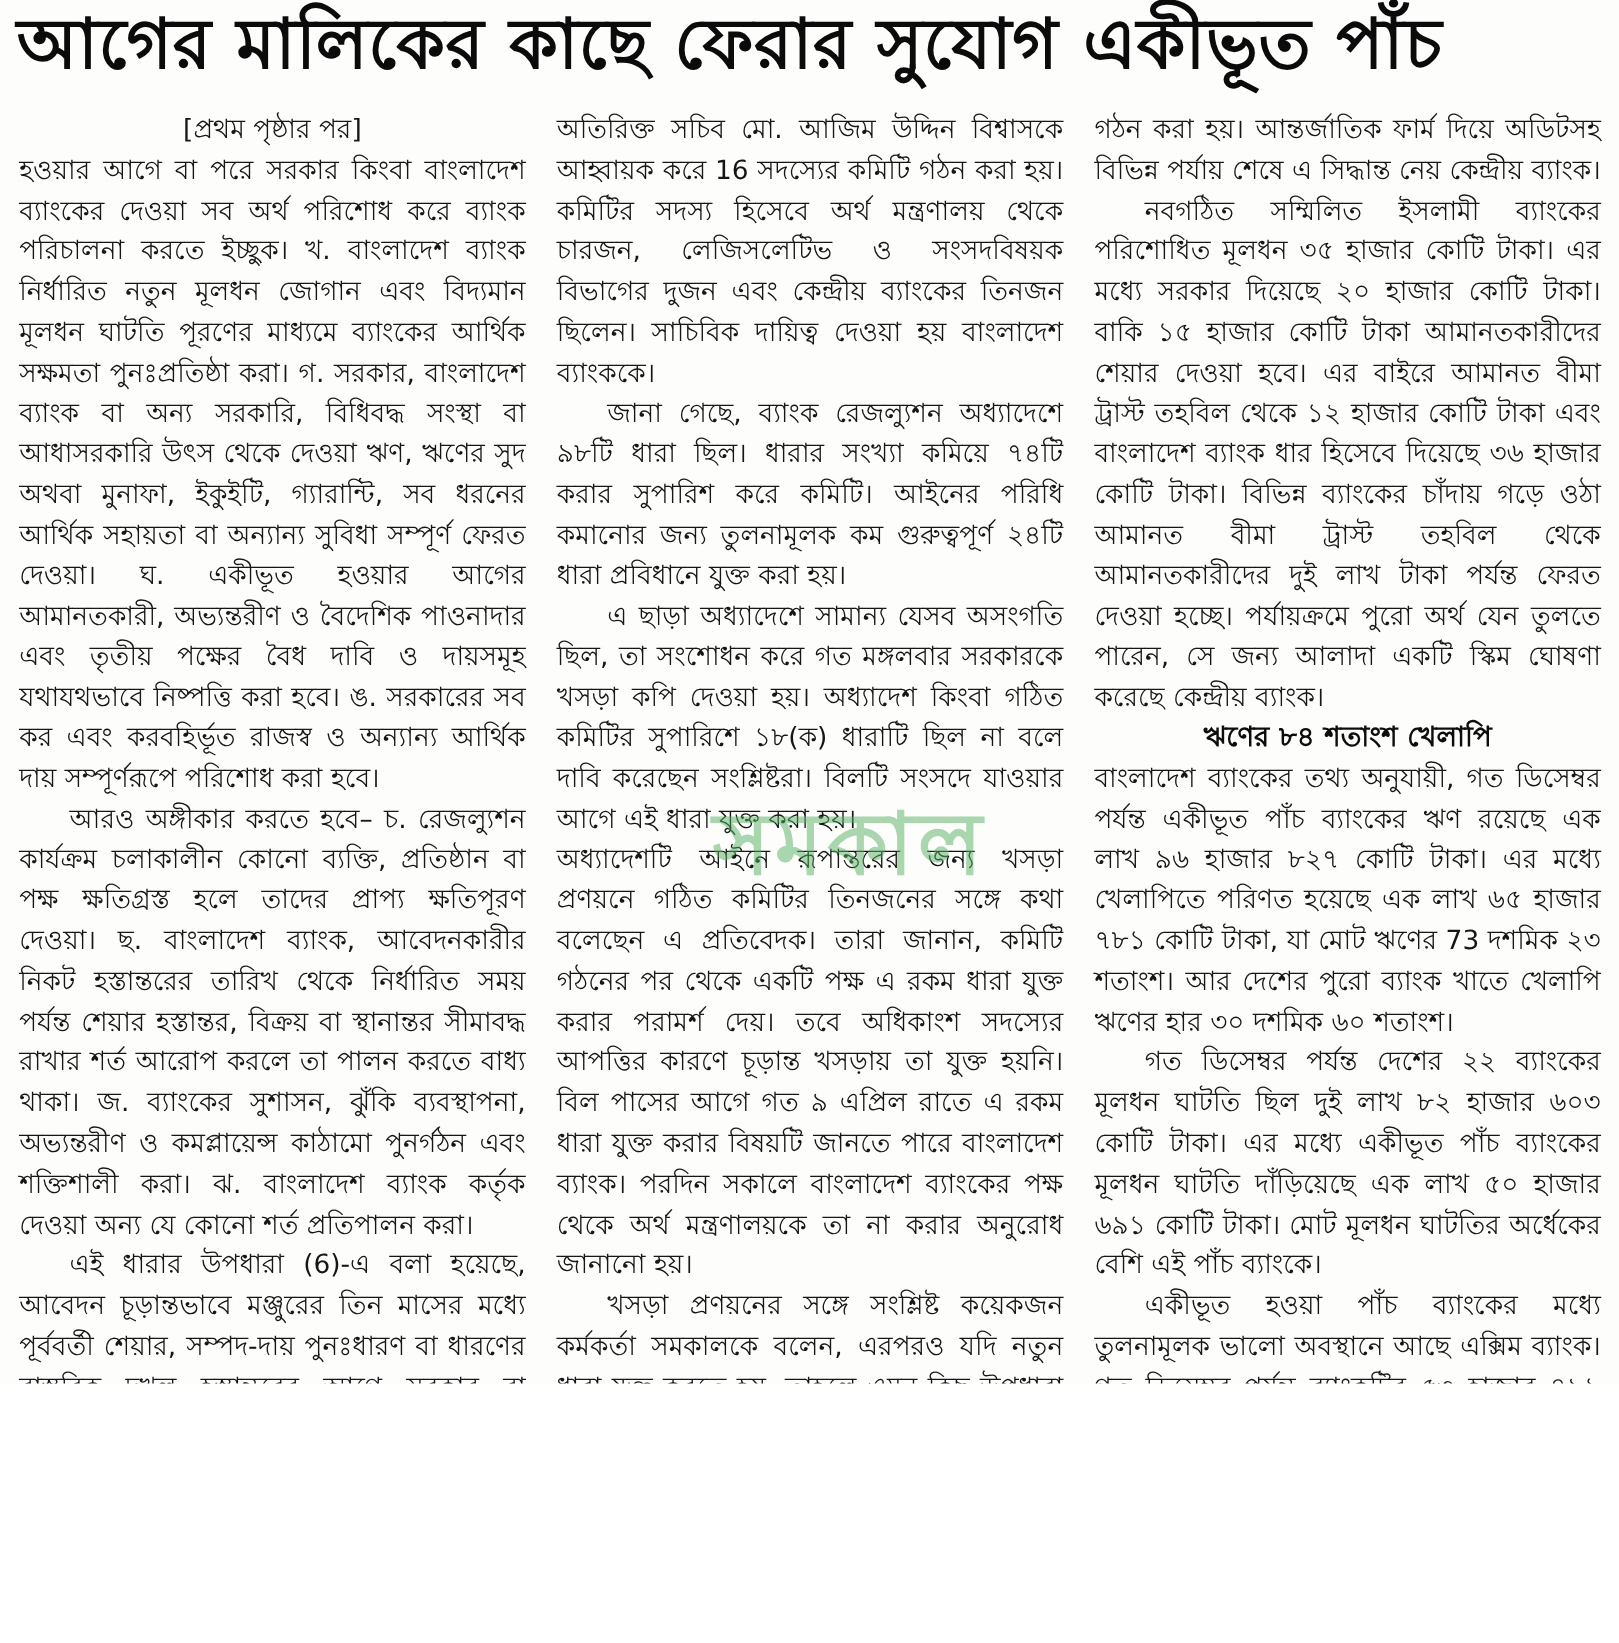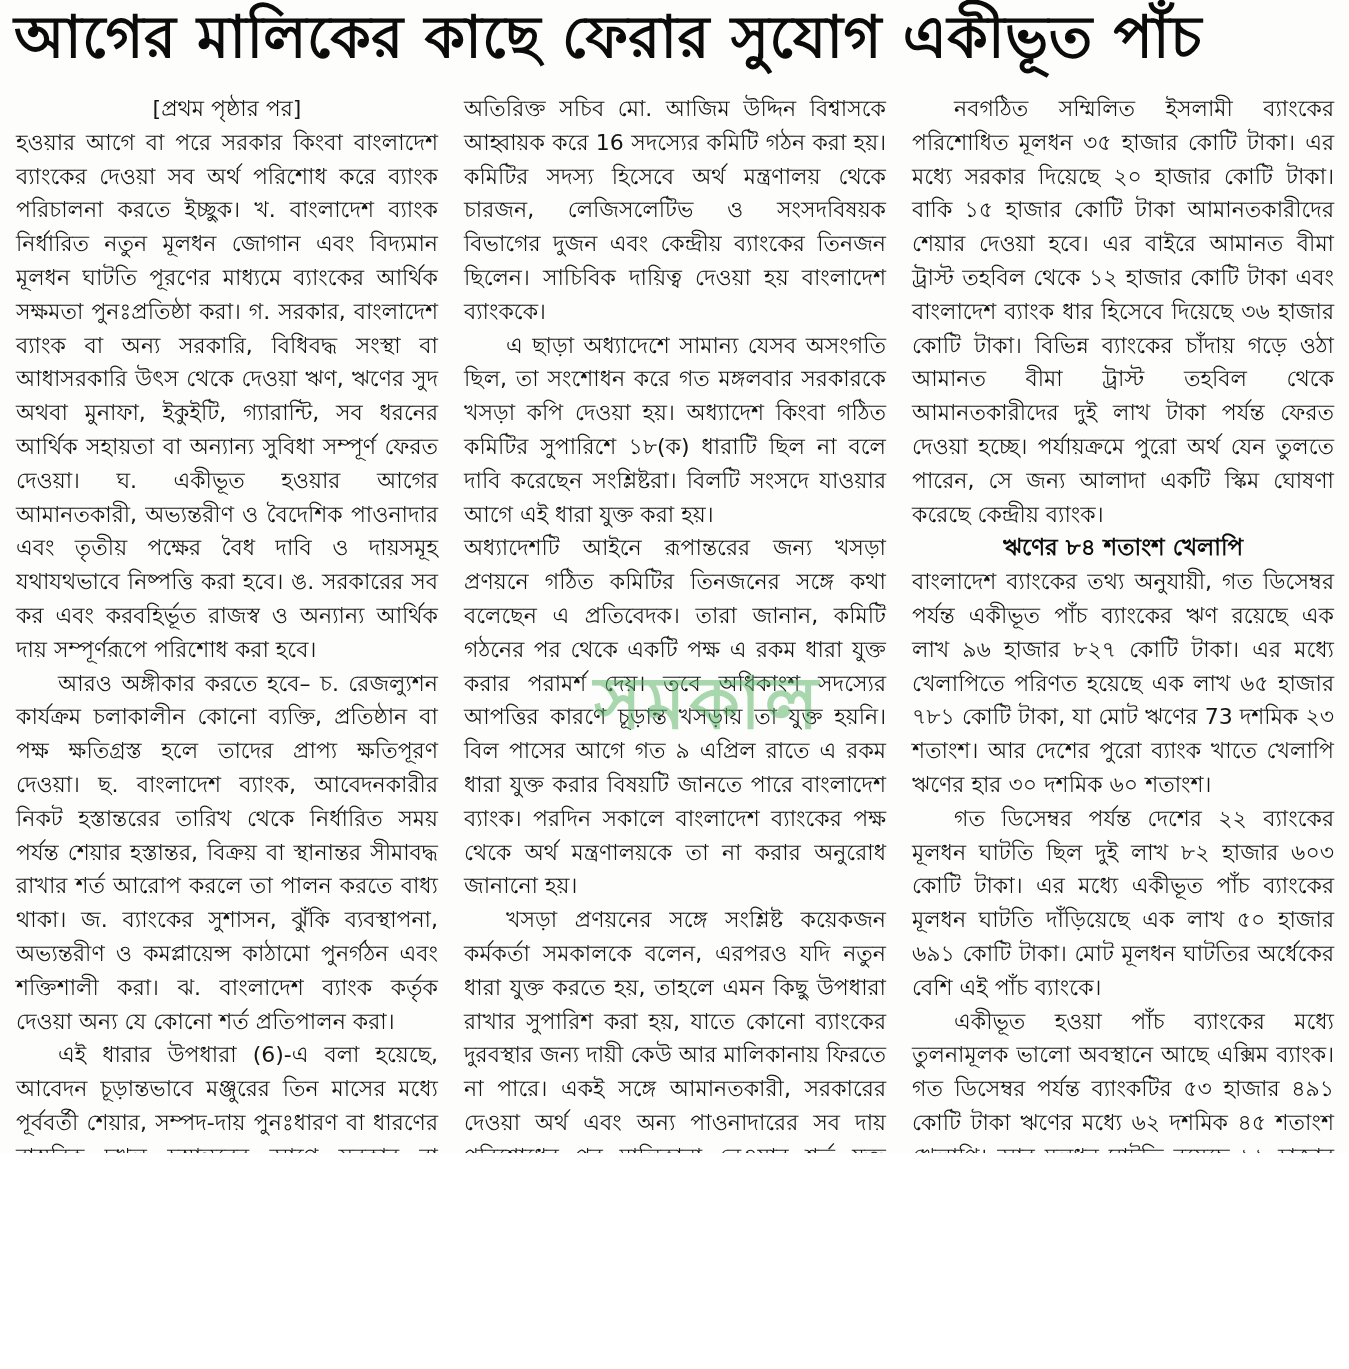--- a/index.html
+++ b/index.html
@@ -72,25 +72,27 @@
   <div class="body-cols">
     <div class="col">
         <p class="note">[প্রথম পৃষ্ঠার পর]</p>
         <p class="para">হওয়ার আগে বা পরে সরকার কিংবা বাংলাদেশ ব্যাংকের দেওয়া সব অর্থ পরিশোধ করে ব্যাংক পরিচালনা করতে ইচ্ছুক। খ. বাংলাদেশ ব্যাংক নির্ধারিত নতুন মূলধন জোগান এবং বিদ্যমান মূলধন ঘাটতি পূরণের মাধ্যমে ব্যাংকের আর্থিক সক্ষমতা পুনঃপ্রতিষ্ঠা করা। গ. সরকার, বাংলাদেশ ব্যাংক বা অন্য সরকারি, বিধিবদ্ধ সংস্থা বা আধাসরকারি উৎস থেকে দেওয়া ঋণ, ঋণের সুদ অথবা মুনাফা, ইকুইটি, গ্যারান্টি, সব ধরনের আর্থিক সহায়তা বা অন্যান্য সুবিধা সম্পূর্ণ ফেরত দেওয়া। ঘ. একীভূত হওয়ার আগের আমানতকারী, অভ্যন্তরীণ ও বৈদেশিক পাওনাদার এবং তৃতীয় পক্ষের বৈধ দাবি ও দায়সমূহ যথাযথভাবে নিষ্পত্তি করা হবে। ঙ. সরকারের সব কর এবং করবহির্ভূত রাজস্ব ও অন্যান্য আর্থিক দায় সম্পূর্ণরূপে পরিশোধ করা হবে।</p>
         <p class="para indent">আরও অঙ্গীকার করতে হবে– চ. রেজল্যুশন কার্যক্রম চলাকালীন কোনো ব্যক্তি, প্রতিষ্ঠান বা পক্ষ ক্ষতিগ্রস্ত হলে তাদের প্রাপ্য ক্ষতিপূরণ দেওয়া। ছ. বাংলাদেশ ব্যাংক, আবেদনকারীর নিকট হস্তান্তরের তারিখ থেকে নির্ধারিত সময় পর্যন্ত শেয়ার হস্তান্তর, বিক্রয় বা স্থানান্তর সীমাবদ্ধ রাখার শর্ত আরোপ করলে তা পালন করতে বাধ্য থাকা। জ. ব্যাংকের সুশাসন, ঝুঁকি ব্যবস্থাপনা, অভ্যন্তরীণ ও কমপ্লায়েন্স কাঠামো পুনর্গঠন এবং শক্তিশালী করা। ঝ. বাংলাদেশ ব্যাংক কর্তৃক দেওয়া অন্য যে কোনো শর্ত প্রতিপালন করা।</p>
         <p class="para indent">এই ধারার উপধারা (6)-এ বলা হয়েছে, আবেদন চূড়ান্তভাবে মঞ্জুরের তিন মাসের মধ্যে পূর্ববর্তী শেয়ার, সম্পদ-দায় পুনঃধারণ বা ধারণের বাস্তবিক দখল হস্তান্তরের আগে সরকার বা বাংলাদেশ ব্যাংকের পক্ষ থেকে যে পরিমাণ অর্থ জমা দেওয়া হয়েছে, তার সাড়ে ৭ শতাংশের পে-অর্ডার দিতে হবে।</p>
         <p class="para indent">উপধারা (৪) অনুযায়ী, সরকার বা বাংলাদেশ ব্যাংকের দেওয়া বাকি সাড়ে ৯২ শতাংশ শেয়ার হস্তান্তরের দুই বছরের মধ্যে ১০ শতাংশ হারে সরল সুদসহ ফেরত দেবে।</p>
       </div>
     <div class="col">
         <p class="para">অতিরিক্ত সচিব মো. আজিম উদ্দিন বিশ্বাসকে আহ্বায়ক করে 16 সদস্যের কমিটি গঠন করা হয়। কমিটির সদস্য হিসেবে অর্থ মন্ত্রণালয় থেকে চারজন, লেজিসলেটিভ ও সংসদবিষয়ক বিভাগের দুজন এবং কেন্দ্রীয় ব্যাংকের তিনজন ছিলেন। সাচিবিক দায়িত্ব দেওয়া হয় বাংলাদেশ ব্যাংককে।</p>
+        <p class="para indent">জানা গেছে, ব্যাংক রেজল্যুশন অধ্যাদেশে ৯৮টি ধারা ছিল। ধারার সংখ্যা কমিয়ে ৭৪টি করার সুপারিশ করে কমিটি। আইনের পরিধি কমানোর জন্য তুলনামূলক কম গুরুত্বপূর্ণ ২৪টি ধারা প্রবিধানে যুক্ত করা হয়।</p>
         <p class="para indent">এ ছাড়া অধ্যাদেশে সামান্য যেসব অসংগতি ছিল, তা সংশোধন করে গত মঙ্গলবার সরকারকে খসড়া কপি দেওয়া হয়। অধ্যাদেশ কিংবা গঠিত কমিটির সুপারিশে ১৮(ক) ধারাটি ছিল না বলে দাবি করেছেন সংশ্লিষ্টরা। বিলটি সংসদে যাওয়ার আগে এই ধারা যুক্ত করা হয়।</p>
         <p class="para">অধ্যাদেশটি আইনে রূপান্তরের জন্য খসড়া প্রণয়নে গঠিত কমিটির তিনজনের সঙ্গে কথা বলেছেন এ প্রতিবেদক। তারা জানান, কমিটি গঠনের পর থেকে একটি পক্ষ এ রকম ধারা যুক্ত করার পরামর্শ দেয়। তবে অধিকাংশ সদস্যের আপত্তির কারণে চূড়ান্ত খসড়ায় তা যুক্ত হয়নি। বিল পাসের আগে গত ৯ এপ্রিল রাতে এ রকম ধারা যুক্ত করার বিষয়টি জানতে পারে বাংলাদেশ ব্যাংক। পরদিন সকালে বাংলাদেশ ব্যাংকের পক্ষ থেকে অর্থ মন্ত্রণালয়কে তা না করার অনুরোধ জানানো হয়।</p>
         <p class="para indent">খসড়া প্রণয়নের সঙ্গে সংশ্লিষ্ট কয়েকজন কর্মকর্তা সমকালকে বলেন, এরপরও যদি নতুন ধারা যুক্ত করতে হয়, তাহলে এমন কিছু উপধারা রাখার সুপারিশ করা হয়, যাতে কোনো ব্যাংকের দুরবস্থার জন্য দায়ী কেউ আর মালিকানায় ফিরতে না পারে। একই সঙ্গে আমানতকারী, সরকারের দেওয়া অর্থ এবং অন্য পাওনাদারের সব দায় পরিশোধের পর মালিকানা নেওয়ার শর্ত যুক্ত করতে বলা হয়। তবে তা না করে পুরো দায় পরিশোধের অঙ্গীকারনামার ভিত্তিতে শেয়ার ফেরত দেওয়ার বিষয়টি আইনে যুক্ত করা হয়।</p>
       </div>
     <div class="col">
+        <p class="para">গঠন করা হয়। আন্তর্জাতিক ফার্ম দিয়ে অডিটসহ বিভিন্ন পর্যায় শেষে এ সিদ্ধান্ত নেয় কেন্দ্রীয় ব্যাংক।</p>
         <p class="para indent">নবগঠিত সম্মিলিত ইসলামী ব্যাংকের পরিশোধিত মূলধন ৩৫ হাজার কোটি টাকা। এর মধ্যে সরকার দিয়েছে ২০ হাজার কোটি টাকা। বাকি ১৫ হাজার কোটি টাকা আমানতকারীদের শেয়ার দেওয়া হবে। এর বাইরে আমানত বীমা ট্রাস্ট তহবিল থেকে ১২ হাজার কোটি টাকা এবং বাংলাদেশ ব্যাংক ধার হিসেবে দিয়েছে ৩৬ হাজার কোটি টাকা। বিভিন্ন ব্যাংকের চাঁদায় গড়ে ওঠা আমানত বীমা ট্রাস্ট তহবিল থেকে আমানতকারীদের দুই লাখ টাকা পর্যন্ত ফেরত দেওয়া হচ্ছে। পর্যায়ক্রমে পুরো অর্থ যেন তুলতে পারেন, সে জন্য আলাদা একটি স্কিম ঘোষণা করেছে কেন্দ্রীয় ব্যাংক।</p>
         <h3 class="subhead">ঋণের ৮৪ শতাংশ খেলাপি</h3>
         <p class="para">বাংলাদেশ ব্যাংকের তথ্য অনুযায়ী, গত ডিসেম্বর পর্যন্ত একীভূত পাঁচ ব্যাংকের ঋণ রয়েছে এক লাখ ৯৬ হাজার ৮২৭ কোটি টাকা। এর মধ্যে খেলাপিতে পরিণত হয়েছে এক লাখ ৬৫ হাজার ৭৮১ কোটি টাকা, যা মোট ঋণের 73 দশমিক ২৩ শতাংশ। আর দেশের পুরো ব্যাংক খাতে খেলাপি ঋণের হার ৩০ দশমিক ৬০ শতাংশ।</p>
         <p class="para indent">গত ডিসেম্বর পর্যন্ত দেশের ২২ ব্যাংকের মূলধন ঘাটতি ছিল দুই লাখ ৮২ হাজার ৬০৩ কোটি টাকা। এর মধ্যে একীভূত পাঁচ ব্যাংকের মূলধন ঘাটতি দাঁড়িয়েছে এক লাখ ৫০ হাজার ৬৯১ কোটি টাকা। মোট মূলধন ঘাটতির অর্ধেকের বেশি এই পাঁচ ব্যাংকে।</p>
         <p class="para indent">একীভূত হওয়া পাঁচ ব্যাংকের মধ্যে তুলনামূলক ভালো অবস্থানে আছে এক্সিম ব্যাংক। গত ডিসেম্বর পর্যন্ত ব্যাংকটির ৫৩ হাজার ৪৯১ কোটি টাকা ঋণের মধ্যে ৬২ দশমিক ৪৫ শতাংশ খেলাপি। আর মূলধন ঘাটতি রয়েছে ২২ হাজার ৬২৫ কোটি টাকা। একীভূত হওয়ার আগে এক্সিম ব্যাংকের নিয়ন্ত্রণ ছিল নাসা গ্রুপের কর্ণধার নজরুল ইসলাম মজুমদারের হাতে। বাকি চার ব্যাংক ছিল এস আলম গ্রুপের নিয়ন্ত্রণে।</p>
       </div>
   </div>
 
   <div class="watermark" style="color: rgb(85, 176, 97);">সমকাল</div>
 </div>

